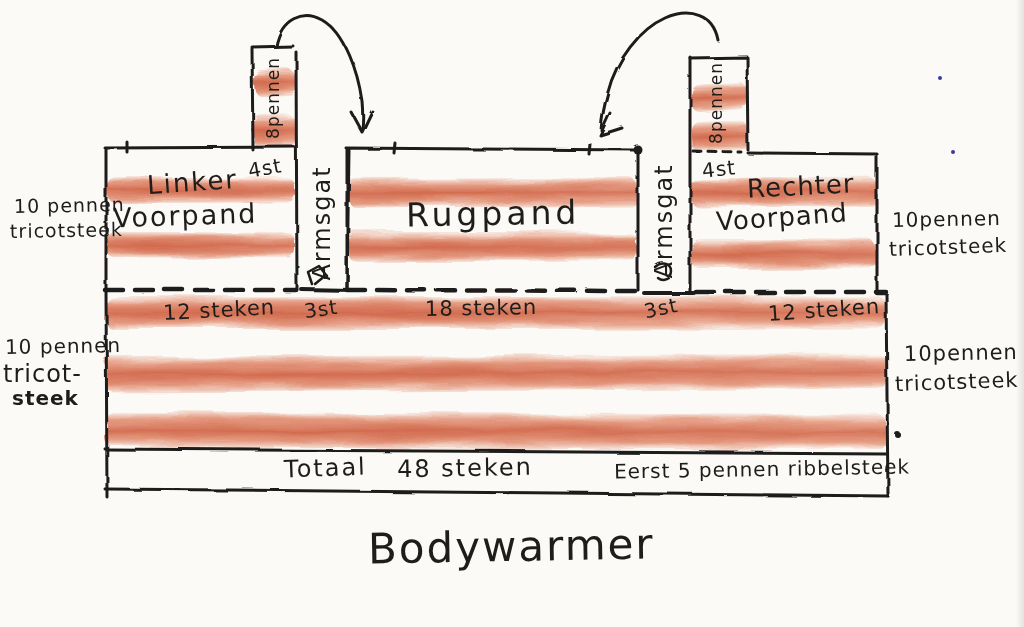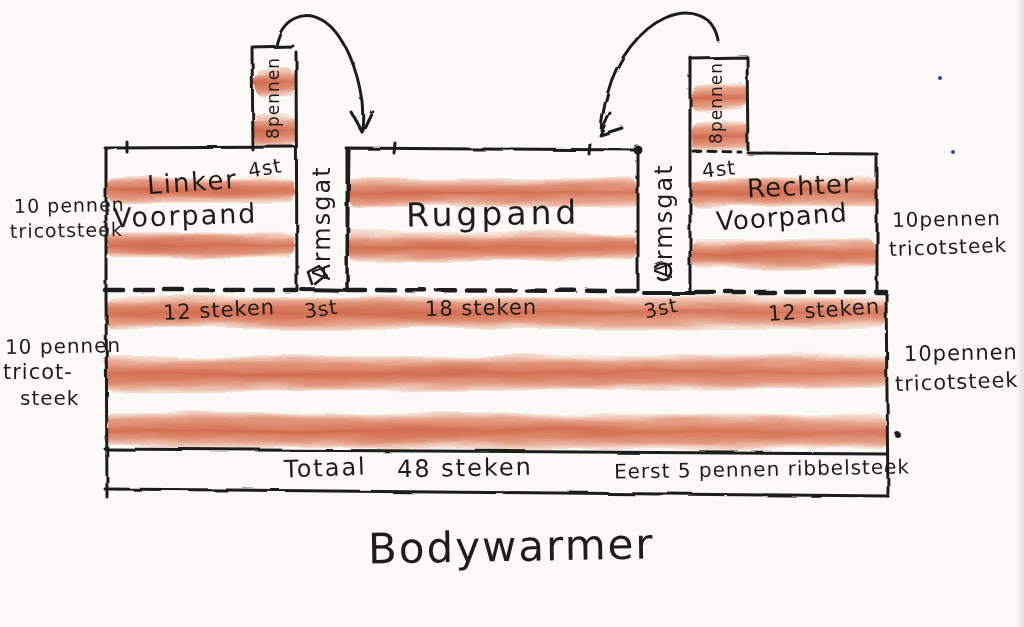--- a/index.html
+++ b/index.html
@@ -130,22 +130,22 @@
 
       <circle class="speck" cx="940" cy="78" r="2"></circle>
       <circle class="speck" cx="953" cy="152" r="2"></circle>
     </g>
   </svg>
 
   <div class="txt" style="left:14px;top:196px;font-size:19px;transform:rotate(-1deg);">10 pennen</div>
   <div class="txt" style="left:10px;top:221px;font-size:19px;transform:rotate(-1deg);">tricotsteek</div>
 
   <div class="txt" style="left:5px;top:336px;font-size:20px;transform:rotate(-1deg);">10 pennen</div>
-  <div class="txt" style="left:3px;top:362px;font-size:21px;">tricot-</div>
-  <div class="txt" style="left:20px;top:388px;font-size:20px;">steek</div>
+  <div class="txt" style="left:3px;top:362px;font-size:24px;">tricot-</div>
+  <div class="txt" style="left:12px;top:388px;font-size:20px;font-weight:bold;">steek</div>
 
   <div class="txt" style="left:892px;top:209px;font-size:20px;transform:rotate(-1deg);">10pennen</div>
   <div class="txt" style="left:889px;top:237px;font-size:20px;transform:rotate(-2deg);">tricotsteek</div>
 
   <div class="txt" style="left:904px;top:343px;font-size:21px;transform:rotate(-1deg);">10pennen</div>
   <div class="txt" style="left:895px;top:372px;font-size:21px;transform:rotate(-2deg);">tricotsteek</div>
 
   <div class="txt" style="left:147px;top:169px;font-size:26px;letter-spacing:2px;transform:rotate(-4deg);">Linker</div>
   <div class="txt" style="left:113px;top:202px;font-size:27px;letter-spacing:2px;transform:rotate(-2deg);">Voorpand</div>
   <div class="txt" style="left:248px;top:158px;font-size:20px;transform:rotate(-10deg);">4st</div>

